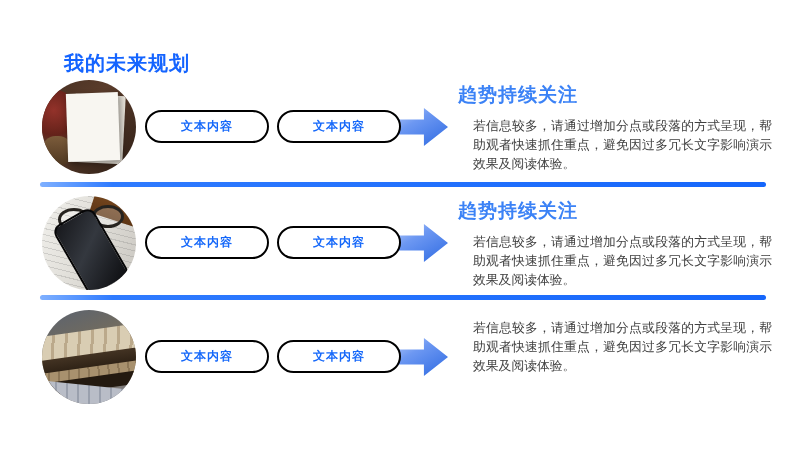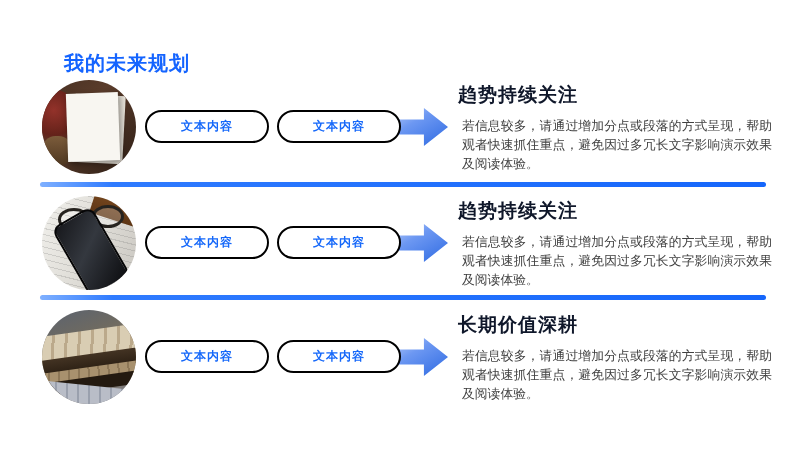--- a/index.html
+++ b/index.html
@@ -63,22 +63,22 @@
   .pill-a{left:145px;}
   .pill-b{left:277px;}
   
   .arrow{
     position:absolute;left:392px;top:28px;width:56px;height:38px;z-index:1;
     background:linear-gradient(150deg,#bdd1f9 0%,#6d98f2 38%,#2e6ae2 100%);
     clip-path:polygon(0 30%,57% 30%,57% 0,100% 50%,57% 100%,57% 70%,0 70%);
   }
   
   .text-col{position:absolute;left:458px;top:0;width:314px;}
-  .text-col h2{margin:2px 0 0 0;font-size:19px;font-weight:bold;color:#0f172a;letter-spacing:1px;}
-  .text-col p{margin:8px 0 0 4px;font-size:12.8px;line-height:19px;color:#404040;text-align:justify;}
+  .text-col h2{margin:2px 0 0 0;font-size:19px;font-weight:bold;color:#3b82f6;letter-spacing:1px;}
+  .text-col p{margin:8px 0 0 15px;font-size:12.8px;line-height:19px;color:#404040;text-align:justify;}
   
   .divider{
     position:absolute;left:40px;width:726px;height:5px;border-radius:3px;
     background:linear-gradient(90deg,#7fb0ff 0%,#2f7bff 10%,#1566fb 100%);
   }
 </style>
 </head>
 <body>
 
 <div class="slide">
@@ -140,18 +140,17 @@
       <div class="paper-bottom"></div>
     </div>
     <div class="pill pill-a">
       <span>文本内容</span>
     </div>
     <div class="pill pill-b">
       <span>文本内容</span>
     </div>
     <div class="arrow"></div>
     <div class="text-col">
-      <h2>长期价值深耕</h2>
       <p>若信息较多，请通过增加分点或段落的方式呈现，帮助观者快速抓住重点，避免因过多冗长文字影响演示效果及阅读体验。</p>
     </div>
   </section>
 
 </div>
 
 </body></html>

